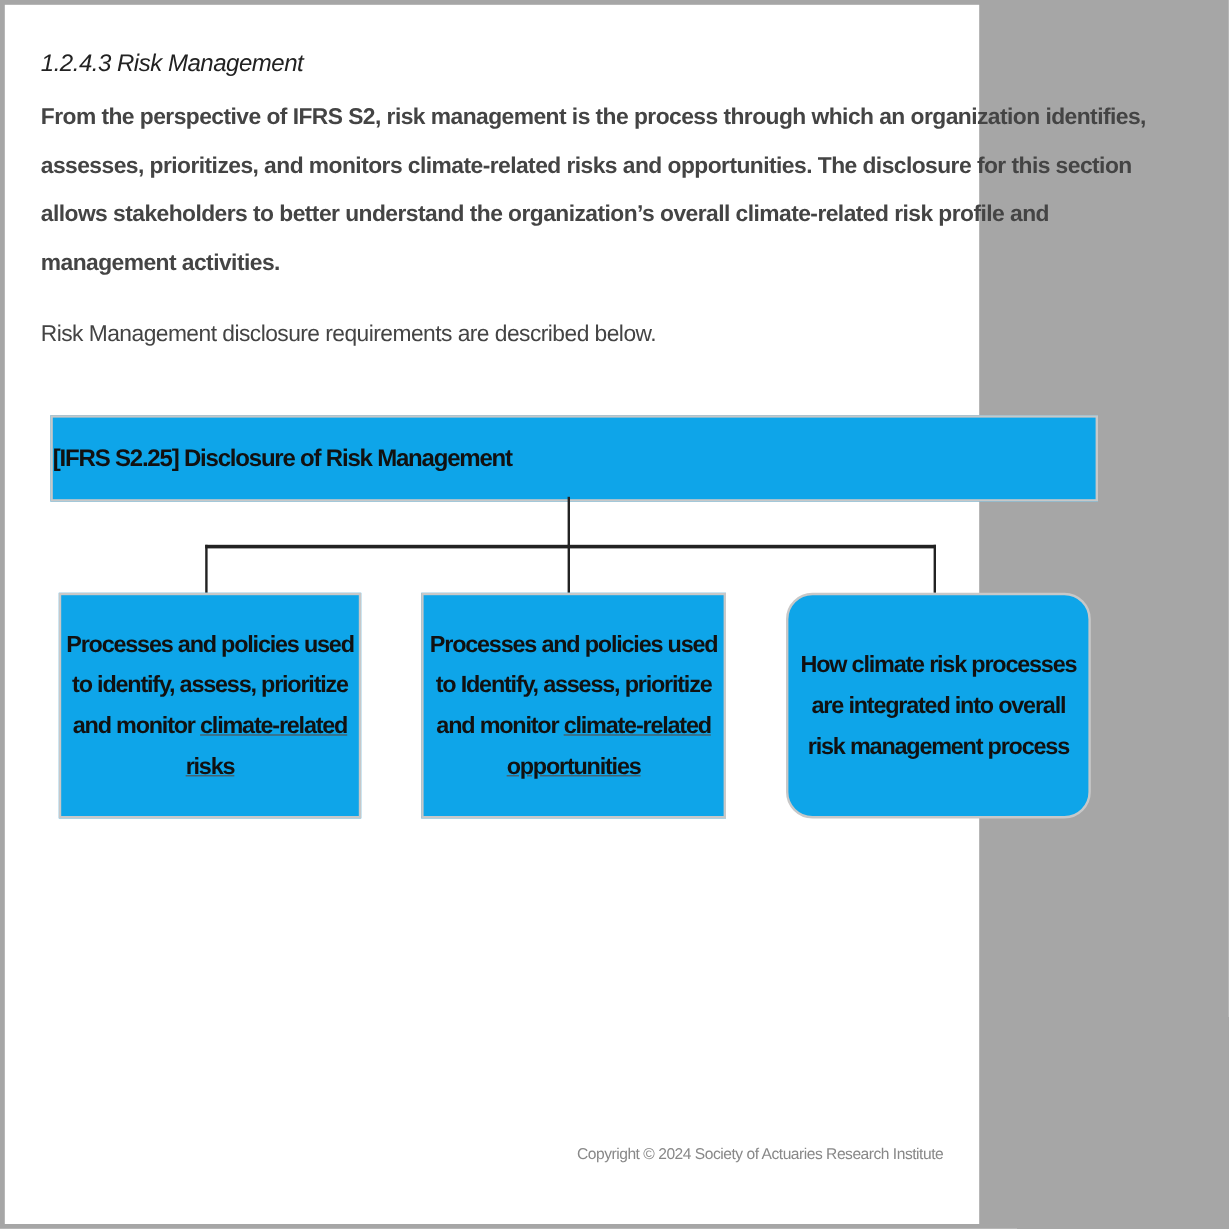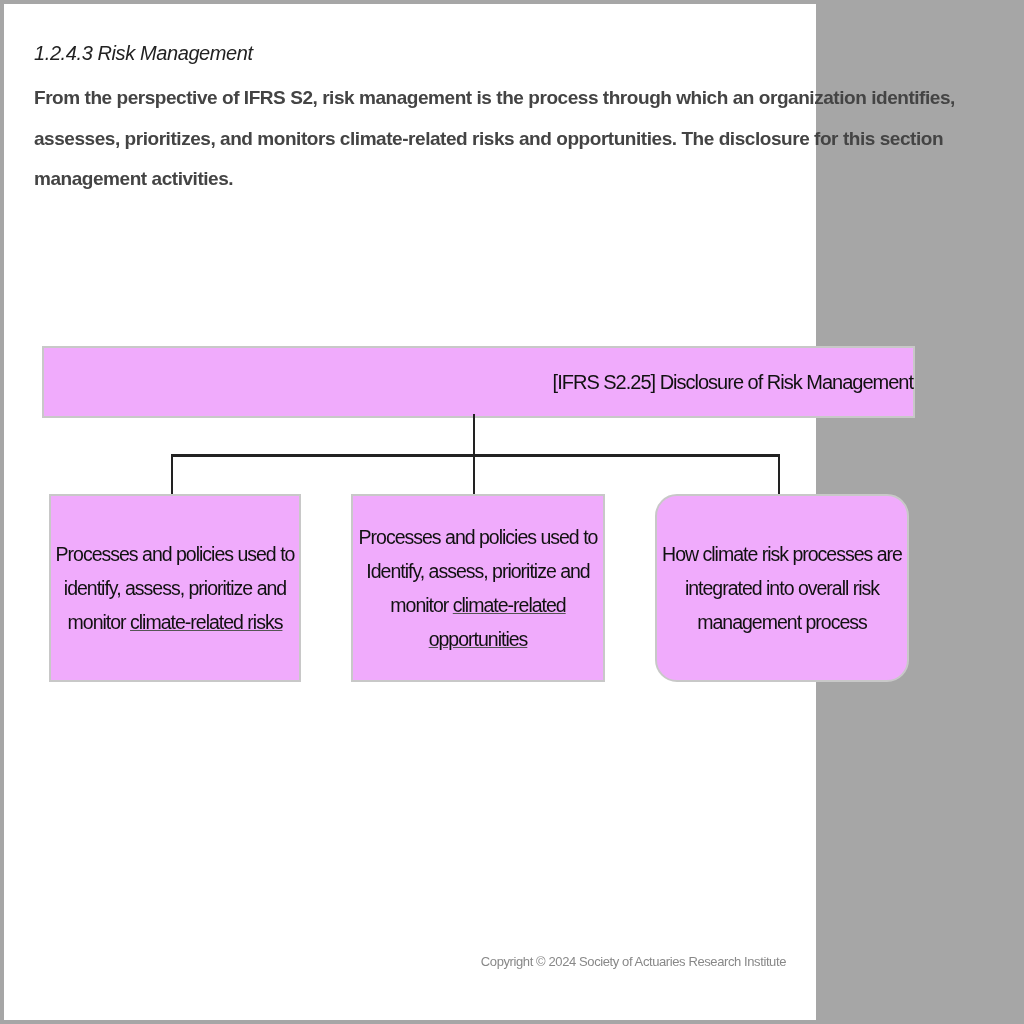--- a/index.html
+++ b/index.html
@@ -39,27 +39,27 @@
       position: absolute;
       left: 30px; top: 264px;
       font-size: 19px;
       color: #444;
       letter-spacing: -0.45px;
     }
     .box {
       position: absolute;
       box-sizing: border-box;
       border: 2px solid #c8c8c8;
-      background: #f0abfc;
+      background: #0ea5e9;
       display: flex;
       align-items: center;
-      justify-content: flex-end;
+      justify-content: flex-start;
       text-align: center;
       color: #111;
-      font-weight: normal;
+      font-weight: bold;
       letter-spacing: -1px;
     }
     .box-top {
       left: 38px; top: 342px; width: 873px; height: 72px;
       font-size: 20px;
     }
     .box-child {
       top: 490px; height: 188px;
       font-size: 19.5px; line-height: 34px;
       padding: 0 4px;
@@ -80,23 +80,25 @@
 </head>
 <body>
 
 <div class="page">
 
   <div class="heading">1.2.4.3 Risk Management</div>
 
   <p class="para">
     <span>From the perspective of IFRS S2, risk management is the process through which an organization identifies,</span>
     <span>assesses, prioritizes, and monitors climate-related risks and opportunities. The disclosure for this section</span>
+    <span>allows stakeholders to better understand the organization’s overall climate-related risk profile and</span>
     <span>management activities.</span>
   </p>
 
+  <div class="intro">Risk Management disclosure requirements are described below.</div>
 
   <div class="box box-top">
     <span>[IFRS S2.25] Disclosure of Risk Management</span>
   </div>
 
   <div class="line" style="left:469px; top:410px; width:2px; height:42px;"></div>
   <div class="line" style="left:167px; top:450px; width:609px; height:3px;"></div>
   <div class="line" style="left:167px; top:450px; width:2px; height:40px;"></div>
   <div class="line" style="left:469px; top:450px; width:2px; height:40px;"></div>
   <div class="line" style="left:774px; top:450px; width:2px; height:40px;"></div>

